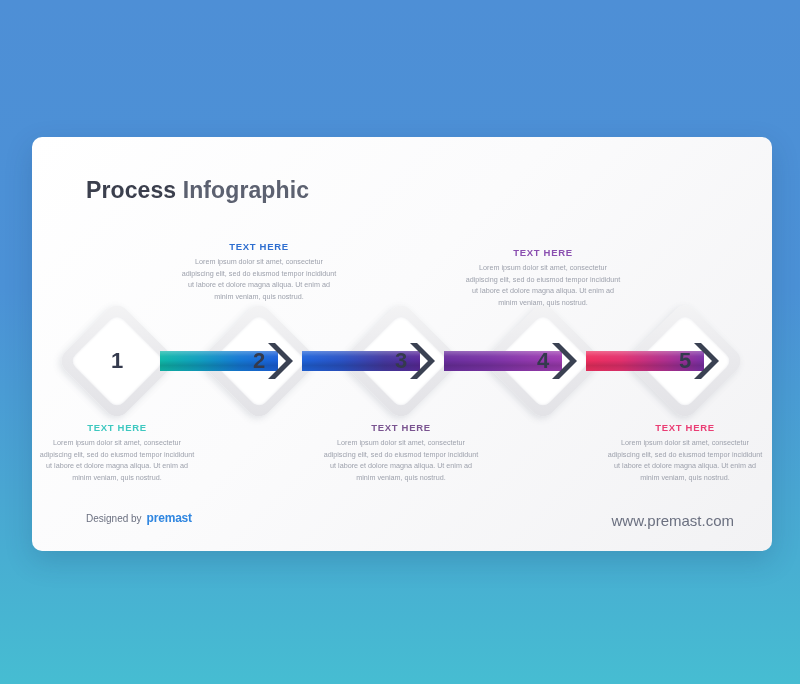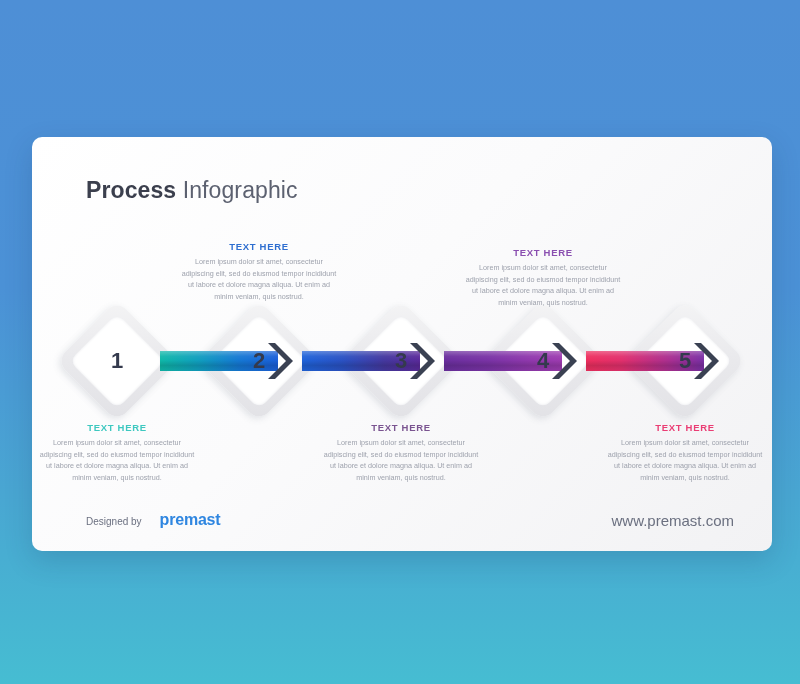--- a/index.html
+++ b/index.html
@@ -36,21 +36,21 @@
     font-size: 23px;
     letter-spacing: 0.1px;
     white-space: nowrap;
     color: #5a5f6e;
   }
   .title b {
     color: #3b3f4d;
     font-weight: 700;
   }
   .title span.light {
-    font-weight: 400;
+    font-weight: 700;
     color: #5c6170;
   }
 
   
   .timeline {
     position: absolute;
     left: 0;
     top: 0;
     width: 740px;
     height: 414px;
@@ -158,23 +158,23 @@
     position: absolute;
     left: 54px;
     top: 374px;
     font-size: 10px;
     color: #6b7080;
     white-space: nowrap;
   }
   .footer-left .brand {
     color: #2f86e0;
     font-weight: 700;
-    font-size: 16px;
+    font-size: 12px;
     letter-spacing: -0.2px;
-    margin-left: 18px;
+    margin-left: 5px;
   }
   .footer-right {
     position: absolute;
     right: 38px;
     top: 375px;
     font-size: 15px;
     color: #6b7080;
     white-space: nowrap;
   }
 </style>

